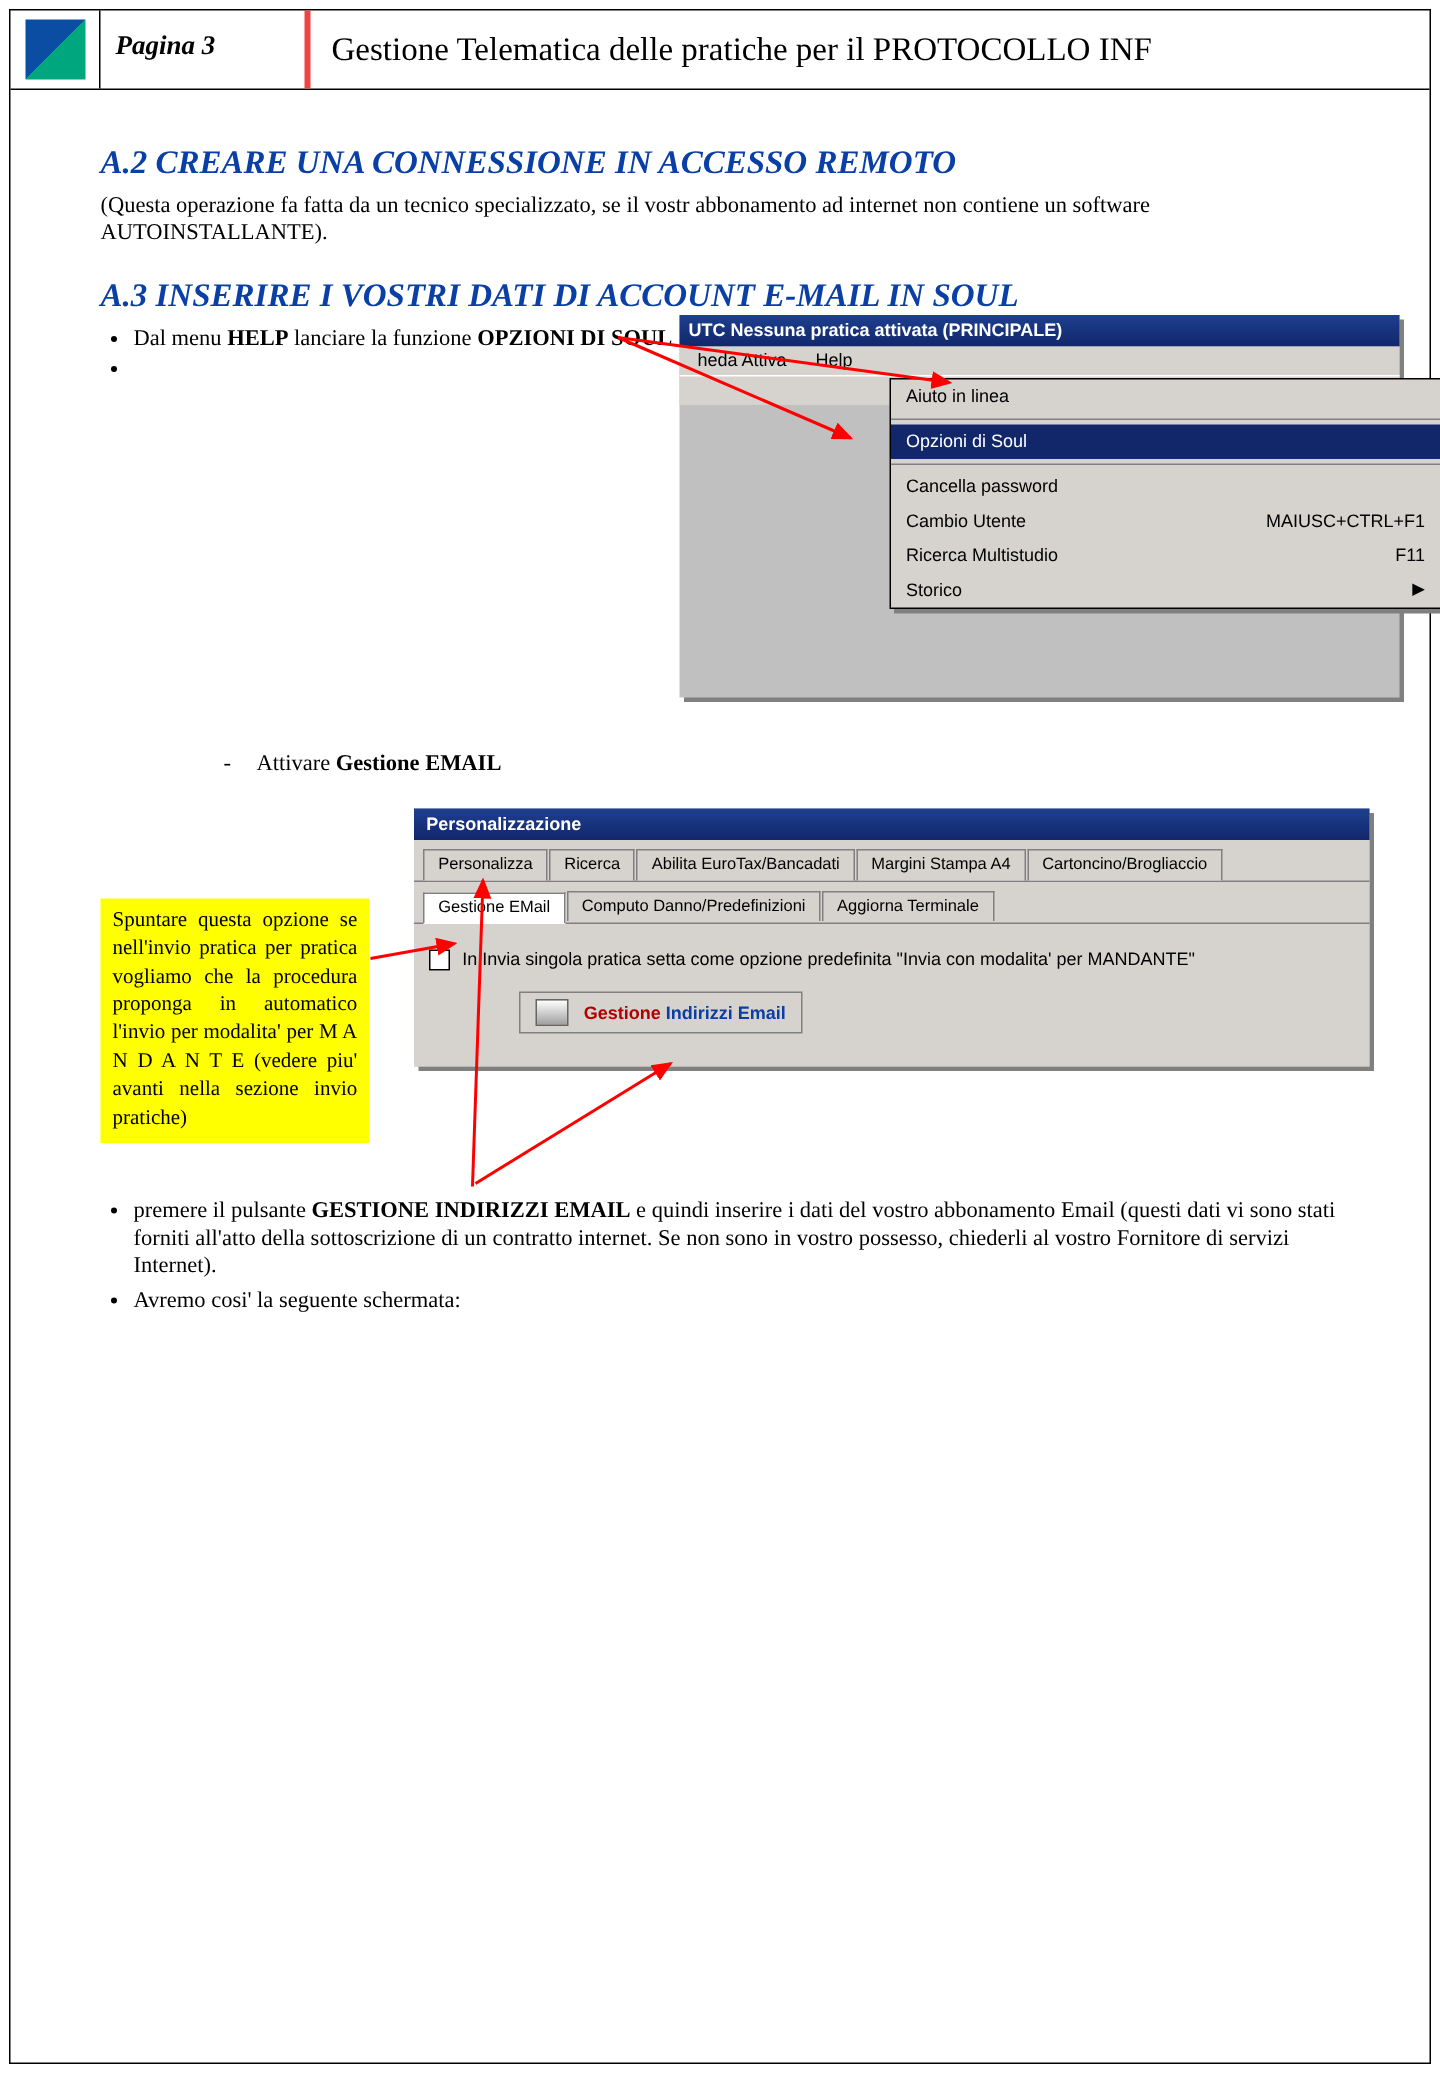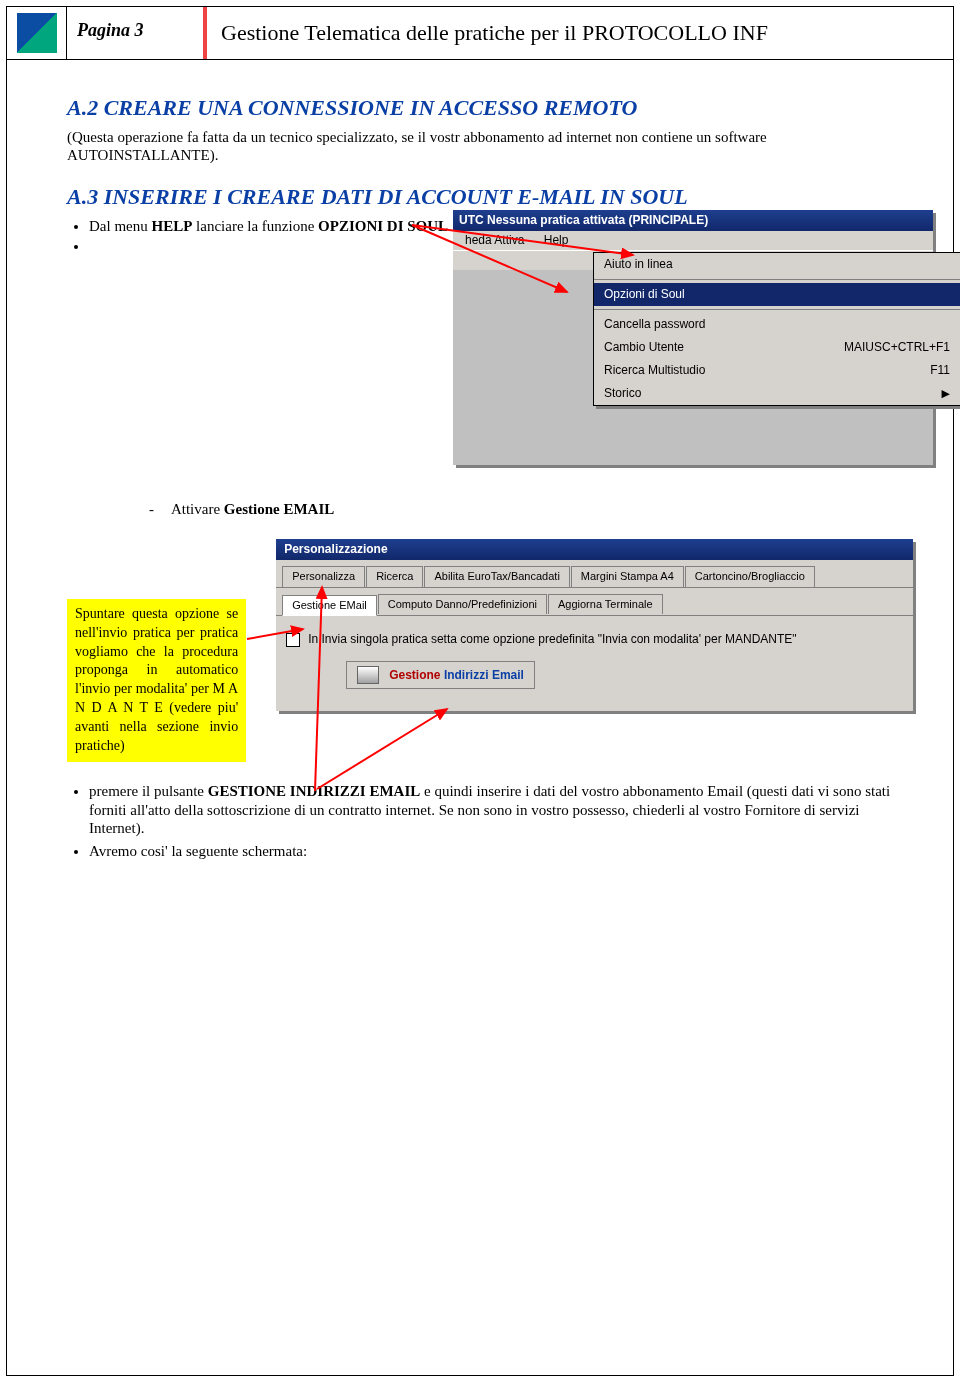--- a/index.html
+++ b/index.html
@@ -161,42 +161,42 @@
     width:22px;height:18px;
     background:linear-gradient(#fff,#a0a0a0);
     border:1px solid #666;
   }
   .ge-lbl .l1 { color:#b00000; }
   .ge-lbl .l2 { color:#0a3fa5; }
   
   svg.arrows { position:absolute; pointer-events:none; }
   .arrows1 { left:0; top:0; width:960px; height:560px; }
   .arrows2 { left:0; top:0; width:900px; height:300px; }
-  .p-bottom { margin-top: 20px; }
+  .p-bottom { margin-top: 36px; }
   .p-bottom li { margin-bottom: 4px; }
   .p-bottom .b { font-weight: bold; }
 </style>
 </head>
 <body>
 
 <div class="page">
   <div class="header">
     <div class="logo-cell">
       <div class="logo"></div>
     </div>
     <div class="page-label">Pagina 3</div>
     <div class="doc-title">Gestione Telematica delle pratiche per il PROTOCOLLO INF</div>
   </div>
 
   <div class="content">
 
     <div class="sec-heading">A.2 CREARE UNA CONNESSIONE IN ACCESSO REMOTO</div>
     <div class="paren">(Questa operazione fa fatta da un tecnico specializzato, se il vostr abbonamento ad internet non contiene un software AUTOINSTALLANTE).</div>
 
-    <div class="sec-heading" style="margin-top:18px">A.3 INSERIRE I CREARE DATI DI ACCOUNT E-MAIL IN SOUL</div>
+    <div class="sec-heading" style="margin-top:18px">A.3 INSERIRE I VOSTRI DATI DI ACCOUNT E-MAIL IN SOUL</div>
     <ul class="bul-list">
       <li class="mix">
         <span>Dal menu </span><span class="b">HELP</span><span> lanciare la funzione </span><span class="b">OPZIONI DI SOUL</span>
       </li>
       <li></li>
     </ul>
 
     <div class="shot1">
       <div class="titlebar">UTC   Nessuna pratica attivata (PRINCIPALE)</div>
       <div class="menubar">

